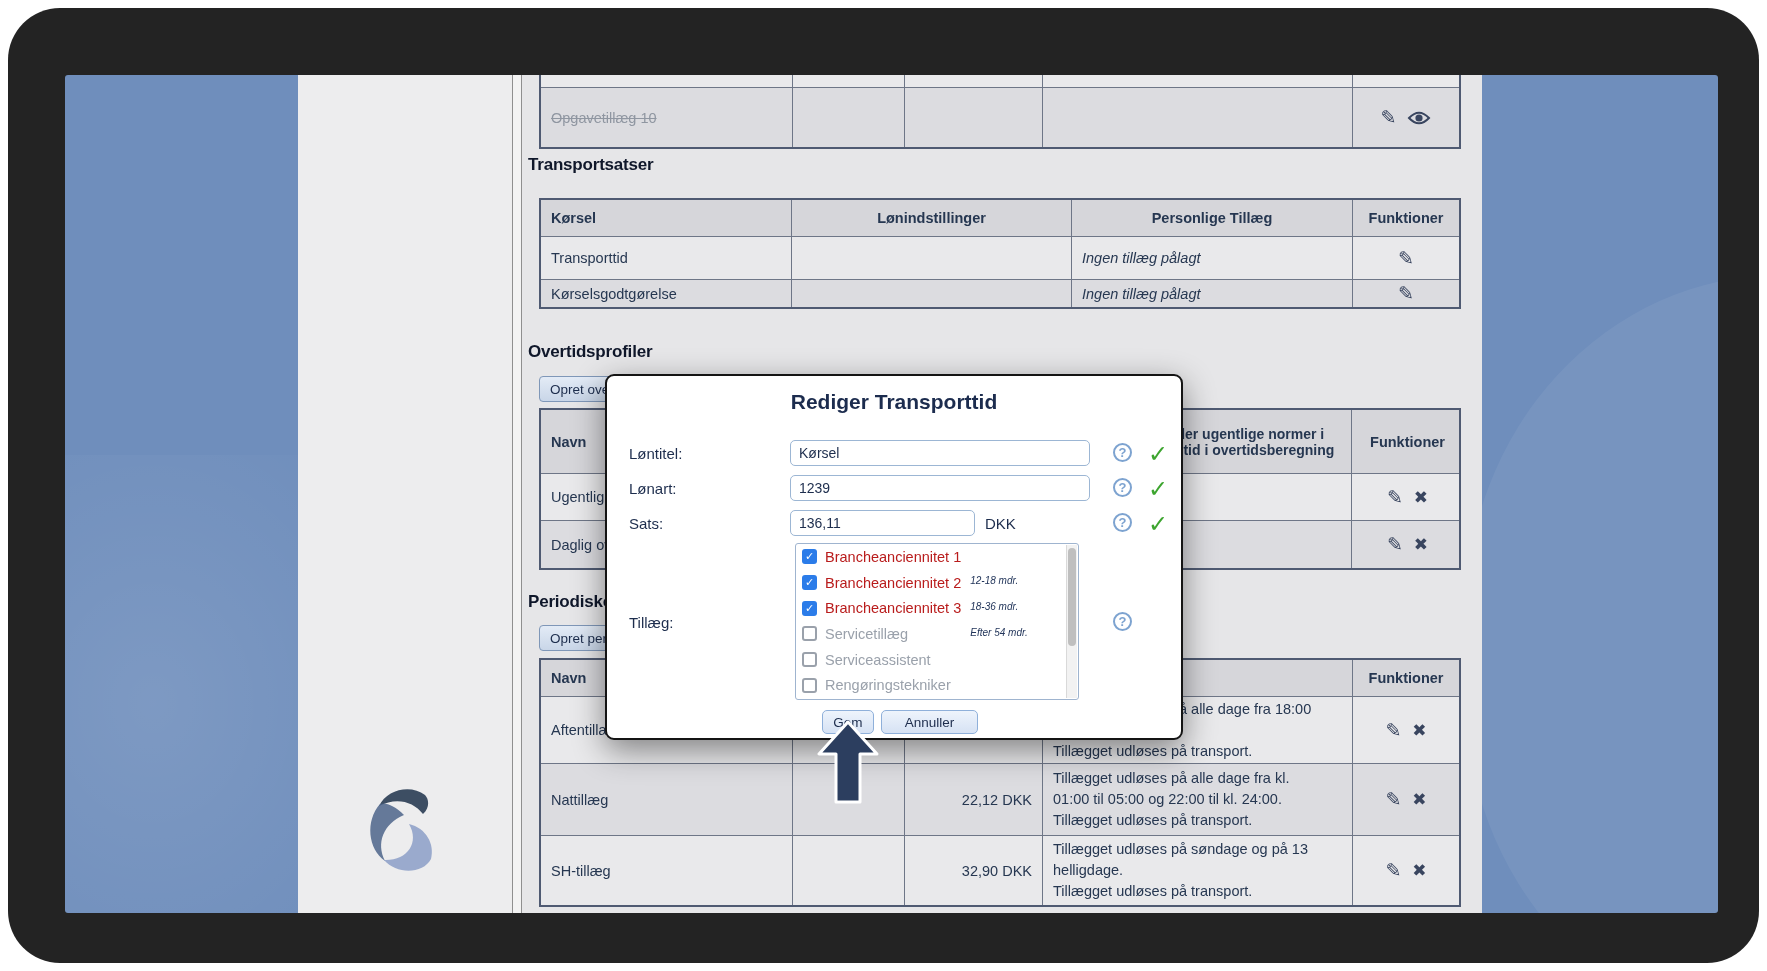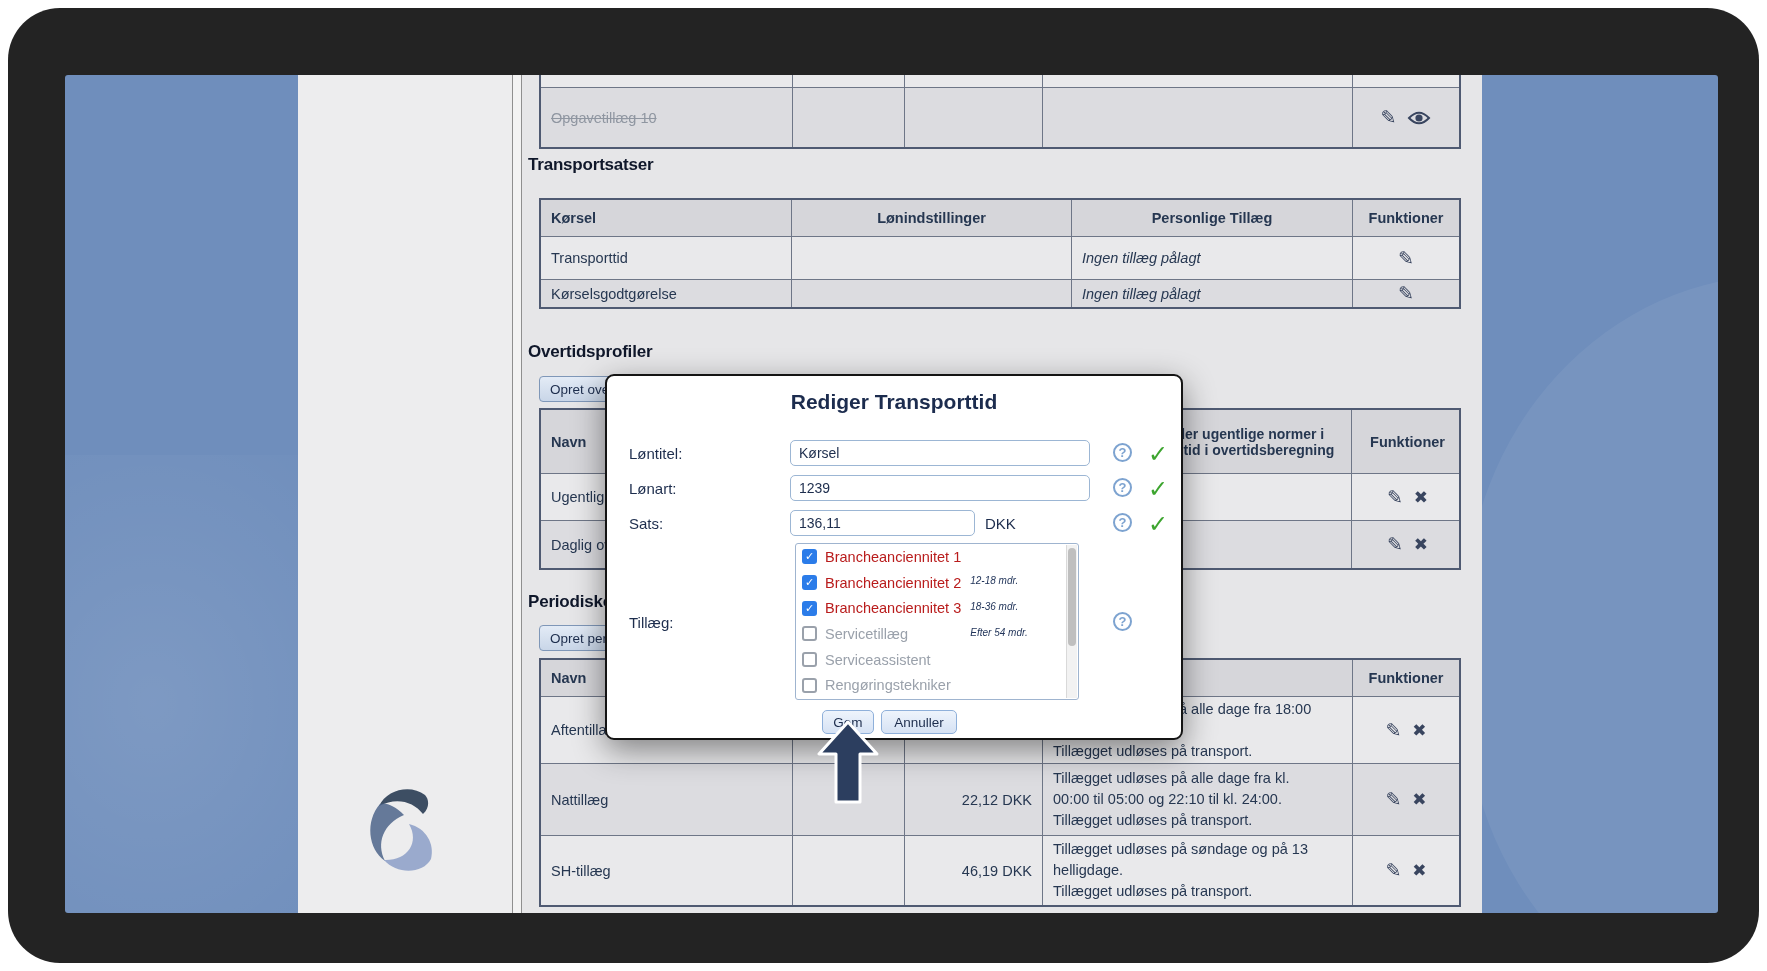--- a/index.html
+++ b/index.html
@@ -220,35 +220,35 @@
             </span>
           </div>
         </div>
 
         <div class="trow rowB" style="height:72px;">
           <div class="cell" style="width:252px;">Nattillæg</div>
           <div class="cell" style="width:112px;"></div>
           <div class="cell right" style="width:138px;">22,12 DKK</div>
           <div class="cell multiline" style="width:310px;">
             <div>Tillægget udløses på alle dage fra kl.</div>
-            <div>00:00 til 05:00 og 22:10 til kl. 24:00.</div>
+            <div>01:00 til 05:00 og 22:00 til kl. 24:00.</div>
             <div>Tillægget udløses på transport.</div>
           </div>
           <div class="cell last center" style="width:106px;">
             <span class="icwrap">
               <span class="ic-pencil">✎</span>
               <span class="ic-x">✖</span>
             </span>
           </div>
         </div>
 
         <div class="trow rowA" style="height:70px;">
           <div class="cell" style="width:252px;">SH-tillæg</div>
           <div class="cell" style="width:112px;"></div>
-          <div class="cell right" style="width:138px;">46,19 DKK</div>
+          <div class="cell right" style="width:138px;">32,90 DKK</div>
           <div class="cell multiline" style="width:310px;">
             <div>Tillægget udløses på søndage og på 13</div>
             <div>helligdage.</div>
             <div>Tillægget udløses på transport.</div>
           </div>
           <div class="cell last center" style="width:106px;">
             <span class="icwrap">
               <span class="ic-pencil">✎</span>
               <span class="ic-x">✖</span>
             </span>
@@ -305,21 +305,21 @@
           <span class="cb unchecked"></span>
           <span class="optlabel">Rengøringstekniker</span>
         </div>
         <div class="lb-scroll">
           <div class="lb-thumb"></div>
         </div>
       </div>
       <div class="qmark" style="left:506px;top:236px;">?</div>
 
       <button class="m-btn" style="left:215px;top:334px;width:52px;">Gem</button>
-      <button class="m-btn" style="left:274px;top:334px;width:76px;">Annuller</button>
+      <button class="m-btn" style="left:274px;top:334px;width:97px;">Annuller</button>
     </div>
 
     <svg class="arrow-svg" width="62" height="86" viewBox="0 0 62 86">
       <polygon points="31,2 2,34 19,34 19,82 43,82 43,34 60,34" fill="#2c3e5f" stroke="#ffffff" stroke-width="3" stroke-linejoin="round"></polygon>
     </svg>
 
   </div>
 </div>
 
 </body></html>

